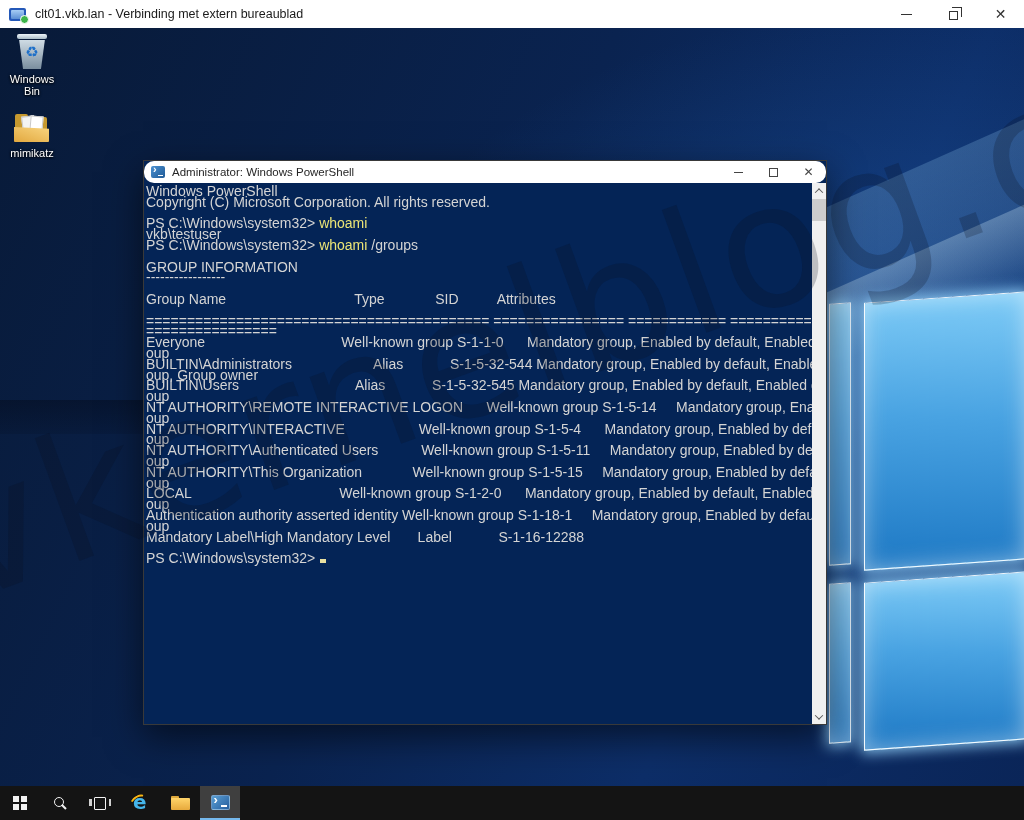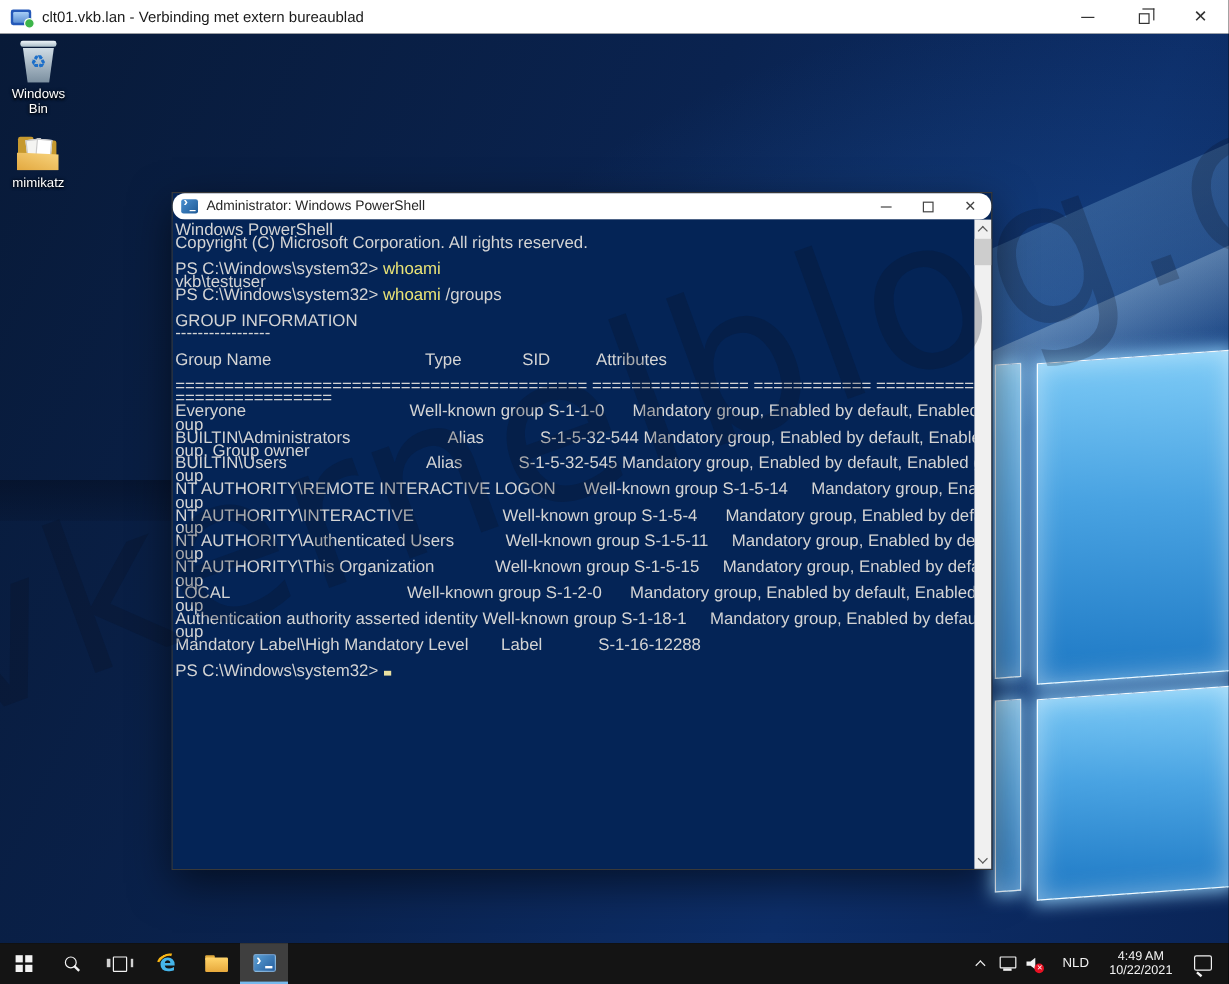--- a/index.html
+++ b/index.html
@@ -231,39 +231,15 @@
           <span class="ie-arc"></span>
         </span>
     </div>
     <div class="tb-btn">
       <span class="tfold"></span>
     </div>
     <div class="tb-btn tb-active">
       <span class="tps"></span>
     </div>
 
-    <div class="tray">
-      <div class="tray-item tray-chevron">
-          <span class="chev-tray"></span>
-        </div>
-      <div class="tray-item">
-          <span class="net-g"></span>
-        </div>
-      <div class="tray-item">
-        <span class="vol-g">
-            <span class="vol-sp"></span>
-            <span class="vol-x">✕</span>
-          </span>
-      </div>
-      <div class="tray-item tray-lang">NLD</div>
-      <div class="tray-item tray-clock">
-        <div>
-          <div>4:49 AM</div>
-          <div>10/22/2021</div>
-        </div>
-      </div>
-      <div class="tray-item">
-          <span class="action-g"></span>
-        </div>
-    </div>
   </div>
 
 </div>
 
 </body></html>

